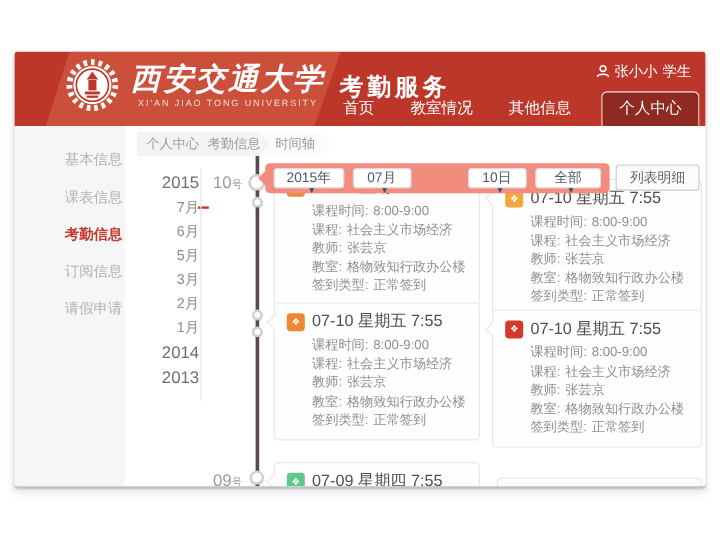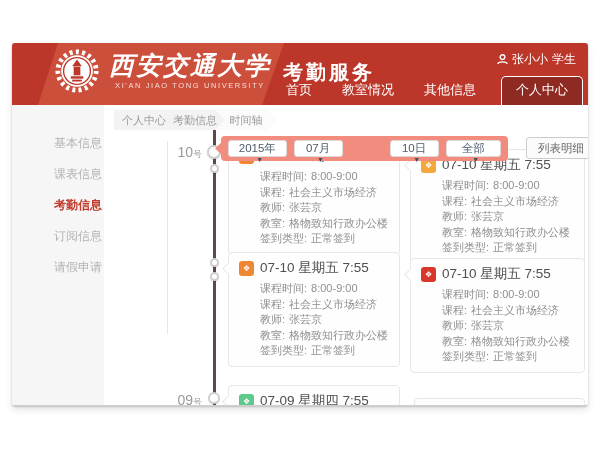--- a/index.html
+++ b/index.html
@@ -27,21 +27,21 @@
                margin-left:12px; margin-top:2px; white-space:nowrap; }
   .user { position:absolute; right:12px; top:8px; display:flex; align-items:center;
           color:#fff; font-size:12px; gap:4px; }
   nav { position:absolute; right:5px; bottom:0; display:flex; align-items:flex-end; }
   .nav-item { color:#fff; font-size:13px; padding:4px 15px 6px; cursor:pointer; }
   .nav-item.active { background:#8e2a21; border:1px solid #fff; border-bottom:none;
                      border-radius:5px 5px 0 0; padding:4px 14px 6px; margin-left:10px; }
 
   
   .bodyrow { display:flex; height:301px; }
-  aside { width:92px; background:#f6f6f6; padding-top:23px; flex:0 0 auto; }
+  aside { width:92px; background:#f6f6f6; padding-top:13px; flex:0 0 auto; }
   .side-item { font-size:12px; color:#b3b3b3; padding:7px 0 7px 42px; cursor:pointer;
                white-space:nowrap; }
   .side-item.active { color:#c13a2b; font-weight:bold; }
   main { position:relative; flex:1; background:#fff; overflow:hidden; }
 
   
   .breadcrumb { position:absolute; left:10px; top:5px; display:flex; z-index:3; }
   .crumb { width:60px; text-align:center; font-size:11px; color:#9a9a9a;
            line-height:20px; background:#f3f3f3; margin-left:-9px; cursor:pointer;
            clip-path:polygon(0 0, 85% 0, 100% 50%, 85% 100%, 0 100%, 15% 50%);
@@ -87,21 +87,21 @@
                background:#f18c7e; border-radius:4px; z-index:5; display:flex;
                align-items:center; padding:0 7px; gap:7px; }
   .filterbar .ftail { position:absolute; left:-4px; top:8px; width:9px; height:9px;
                background:#f18c7e; transform:rotate(45deg); }
   .fsel { background:#fff; border:1px solid #e0dada; border-radius:3px; height:17px;
           display:flex; align-items:center; justify-content:space-between;
           padding:0 6px; font-size:11.5px; color:#4d5a6b; cursor:pointer;
           white-space:nowrap;flex-direction:column; }
   .fsel .caret { font-size:7px; color:#3e4f63; margin-left:5px; }
   .w-year{width:70px;} .w-month{width:58px;} .w-day{width:58px;margin-left:40px;} .w-type{width:66px;}
-  .list-btn { position:absolute; left:422px; top:32px; width:70px; height:22px;
+  .list-btn { position:absolute; left:409px; top:32px; width:70px; height:22px;
               background:#fbfbfb; border:1px solid #cccccc; border-radius:3px;
               font-size:11.5px; color:#666; z-index:5; display:flex;
               align-items:center; justify-content:center; cursor:pointer; }
 </style>
 </head>
 <body>
 
 <div class="stage">
   <div class="window">
 
@@ -148,20 +148,31 @@
         <div class="side-item">请假申请</div>
       </aside>
 
       <main>
         <div class="breadcrumb">
           <div class="crumb">个人中心</div>
           <div class="crumb">考勤信息</div>
           <div class="crumb">时间轴</div>
         </div>
 
+        <div class="year-rail" id="year-rail">
+            <div class="yr big">2015</div>
+            <div class="yr">7月<span class="tick"></span></div>
+            <div class="yr">6月</div>
+            <div class="yr">5月</div>
+            <div class="yr">3月</div>
+            <div class="yr">2月</div>
+            <div class="yr">1月</div>
+            <div class="yr big">2014</div>
+            <div class="yr big">2013</div>
+          </div>
         <div class="vsep"></div>
         <div class="tline"></div>
         <div id="nodes">
             <div class="tnode" style="left: 103px; top: 40px; width: 14px; height: 14px;"></div>
             <div class="tnode" style="left: 106px; top: 59px; width: 9px; height: 9px;"></div>
             <div class="tnode" style="left: 106px; top: 153px; width: 9px; height: 9px;"></div>
             <div class="tnode" style="left: 106px; top: 167px; width: 9px; height: 9px;"></div>
             <div class="tnode" style="left: 104px; top: 287px; width: 12px; height: 12px;"></div>
           </div>
         <div id="day-markers">

